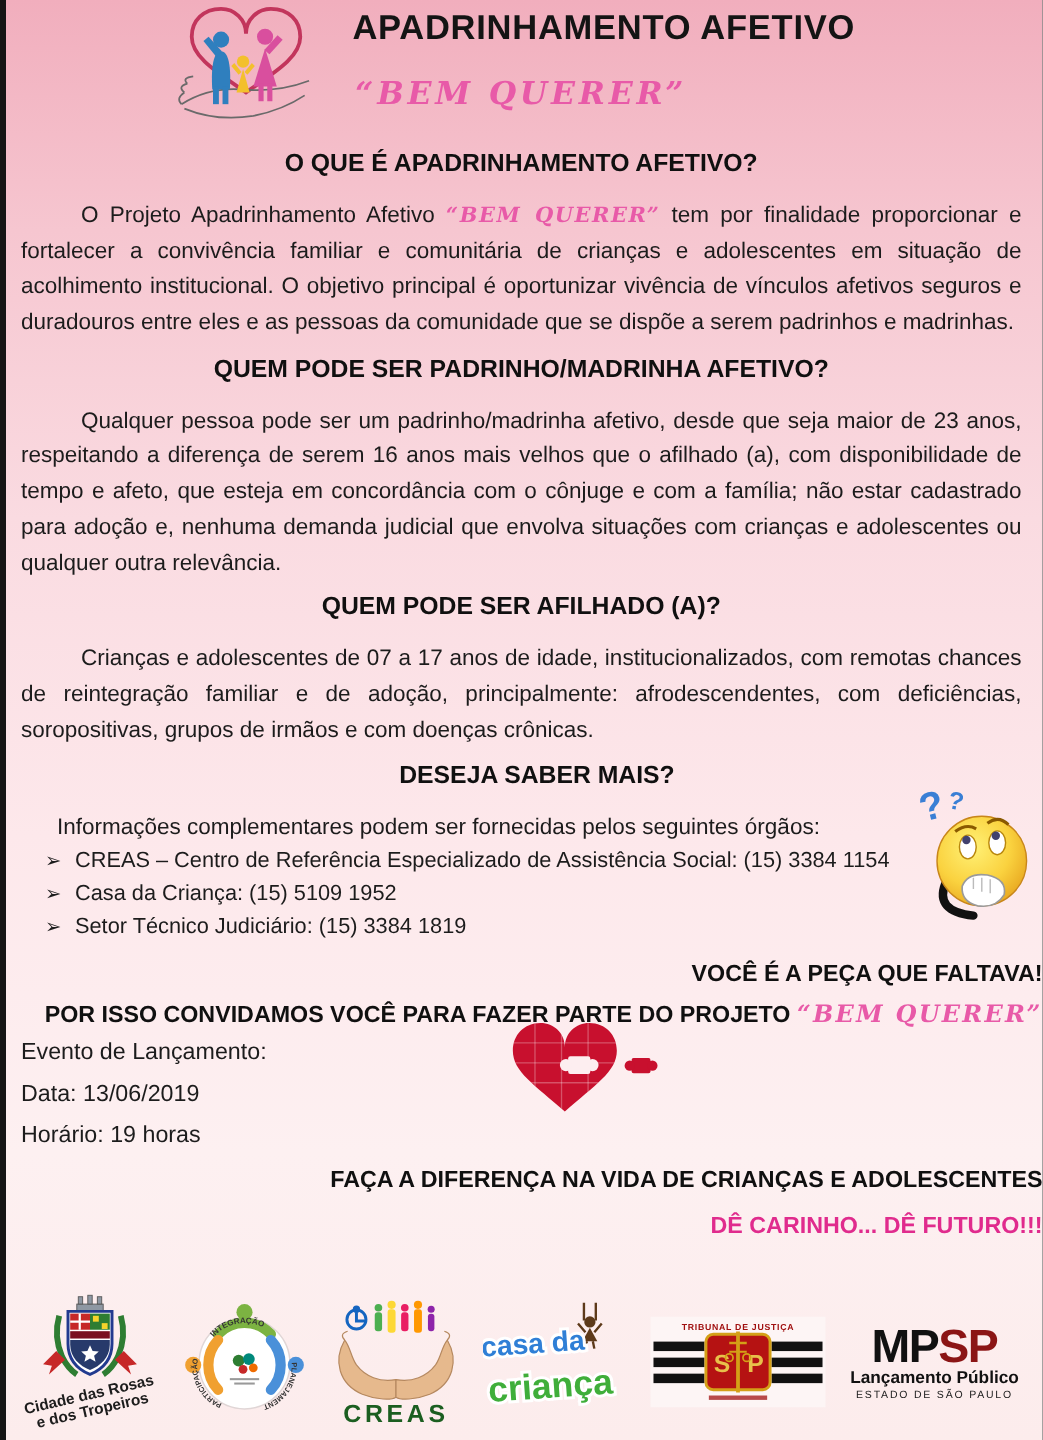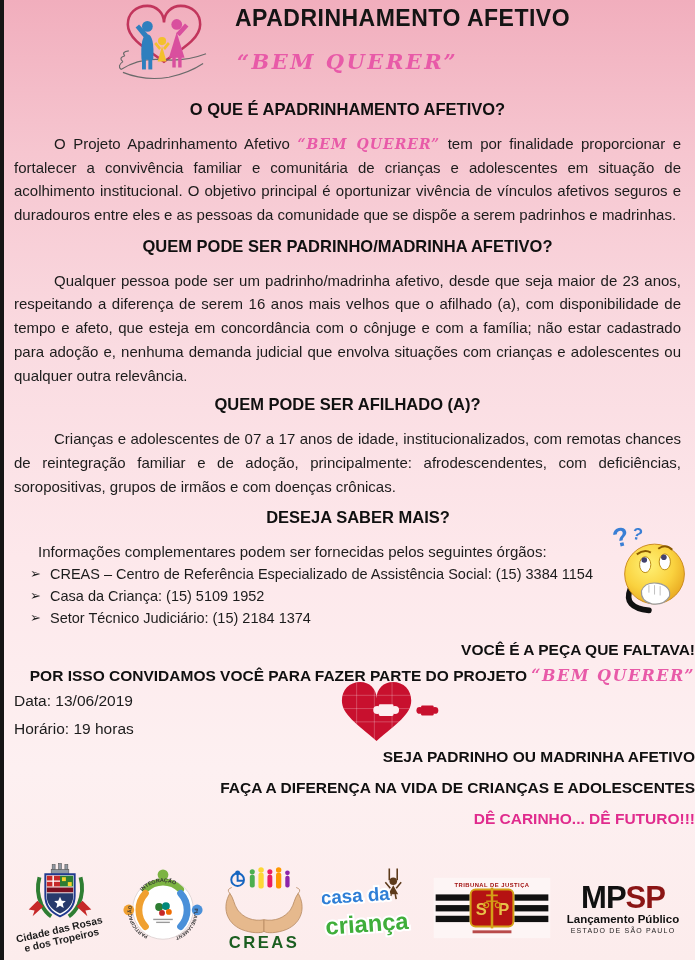--- a/index.html
+++ b/index.html
@@ -125,21 +125,21 @@
     <div class="info-item">
       <span class="arrow">➢</span>
       <span class="item-text">CREAS – Centro de Referência Especializado de Assistência Social: (15) 3384 1154</span>
     </div>
     <div class="info-item">
       <span class="arrow">➢</span>
       <span class="item-text">Casa da Criança: (15) 5109 1952</span>
     </div>
     <div class="info-item">
       <span class="arrow">➢</span>
-      <span class="item-text">Setor Técnico Judiciário: (15) 2184 1374</span>
+      <span class="item-text">Setor Técnico Judiciário: (15) 3384 1819</span>
     </div>
   </div>
 
   <svg class="emoji-think" width="84" height="102" viewBox="0 0 90 105">
     <defs>
       <radialGradient id="faceGrad" cx="40%" cy="35%" r="70%">
         <stop offset="0%" stop-color="#fff176"></stop>
         <stop offset="60%" stop-color="#fad23f"></stop>
         <stop offset="100%" stop-color="#e8a820"></stop>
       </radialGradient>
@@ -155,20 +155,21 @@
     <path d="M33,39 Q41,33 48,37" stroke="#8a5a00" stroke-width="2.2" fill="none"></path>
     <path d="M56,33 Q64,27 71,34" stroke="#8a5a00" stroke-width="2.2" fill="none"></path>
     <path d="M38,78 Q42,68 56,70 Q70,73 68,84 Q62,94 49,92 Q37,89 38,78 Z" fill="#ffffff" stroke="#9a9a9a" stroke-width="1.2"></path>
     <path d="M46,72 L46,80 M52,72 L52,82 M58,73 L58,83" stroke="#bbb" stroke-width="1" fill="none"></path>
   </svg>
 
   <div class="center-bold invite1">VOCÊ É A PEÇA QUE FALTAVA!</div>
   <div class="center-bold invite2"><span>POR ISSO CONVIDAMOS VOCÊ PARA FAZER PARTE DO PROJETO </span><span class="script">“BEM QUERER”</span></div>
 
   <div class="event">
+    <div>Evento de Lançamento:</div>
     <div>Data: 13/06/2019</div>
     <div>Horário: 19 horas</div>
   </div>
 
   <svg class="heart-puzzle" width="118" height="74" viewBox="0 0 160 100">
     <defs>
       <clipPath id="heartClip">
         <path d="M55,30 C55,17 45,8 33,8 C18,8 8,19 8,33 C8,52 28,64 55,88 C82,64 102,52 102,33 C102,19 92,8 77,8 C65,8 55,17 55,30 Z"></path>
       </clipPath>
     </defs>
@@ -182,21 +183,20 @@
       <circle cx="56" cy="46" r="5.5"></circle>
       <circle cx="80" cy="46" r="5.5"></circle>
     </g>
     <g fill="#c8102e" transform="translate(112,38) scale(0.85)">
       <rect x="4" y="2" width="20" height="16" rx="2"></rect>
       <circle cx="2" cy="10" r="5.5"></circle>
       <circle cx="26" cy="10" r="5.5"></circle>
     </g>
   </svg>
 
-  <div class="center-bold closing1">SEJA PADRINHO OU MADRINHA AFETIVO</div>
   <div class="center-bold closing2">FAÇA A DIFERENÇA NA VIDA DE CRIANÇAS E ADOLESCENTES</div>
   <div class="center-bold closing3">DÊ CARINHO... DÊ FUTURO!!!</div>
 
   <div class="footer">
 
     <svg class="flogo" width="88" height="94" viewBox="0 0 90 95">
       <g fill="#8f98a3" stroke="#555" stroke-width="0.6">
         <rect x="36" y="8" width="18" height="5"></rect>
         <rect x="37" y="3" width="3" height="5"></rect>
           <rect x="43.5" y="2" width="3" height="6"></rect>

